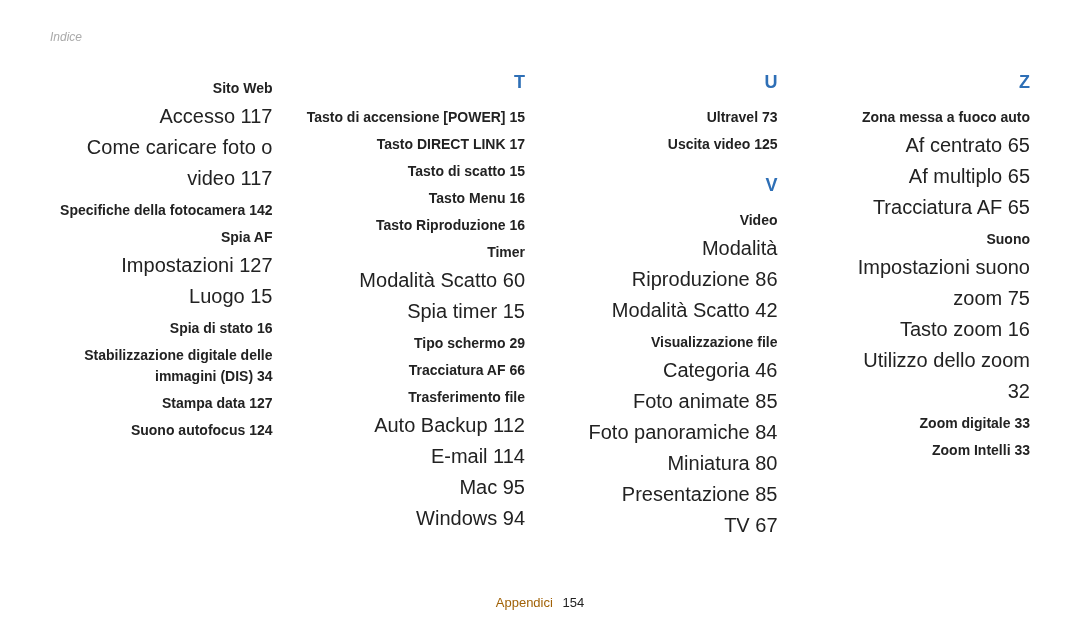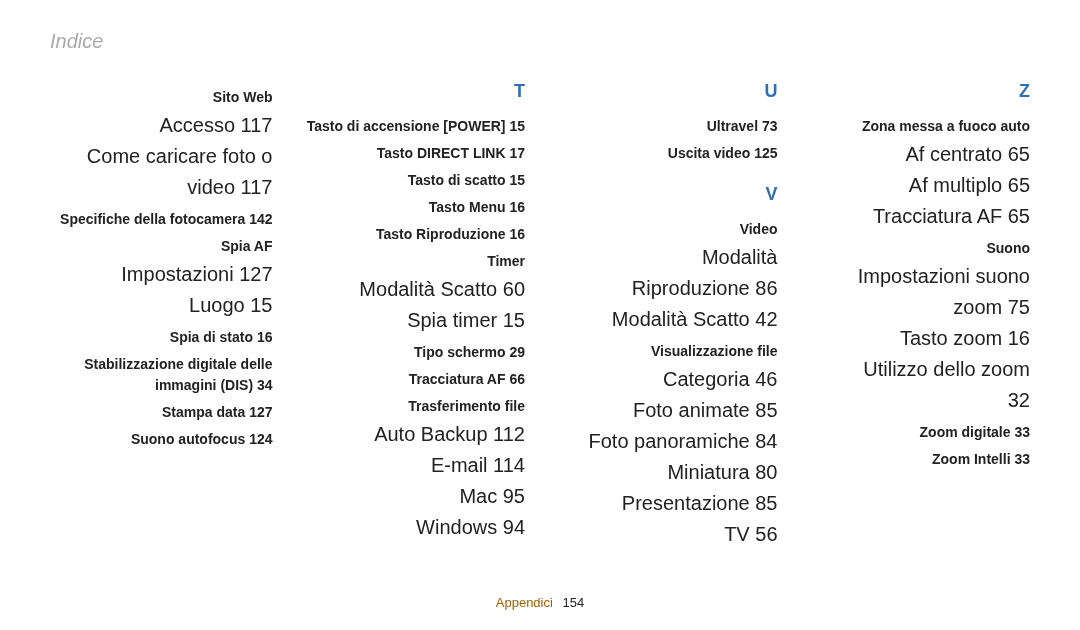--- a/index.html
+++ b/index.html
@@ -14,21 +14,21 @@
   .page {
     position: relative;
     width: 1080px;
     height: 630px;
     box-sizing: border-box;
     padding: 30px 50px 40px 50px;
   }
   .header {
     color: #aaa;
     font-style: italic;
-    font-size: 20px;
+    font-size: 12px;
     margin-bottom: 28px;
   }
   .columns {
     display: flex;
     gap: 30px;
     text-align: right;
   }
   .col {
     flex: 1 1 0;
     min-width: 0;
@@ -118,21 +118,21 @@
       <div class="letter spaced">V</div>
       <div class="bold-line">Video</div>
         <div class="sub">Modalità Riproduzione  86</div>
         <div class="sub">Modalità Scatto  42</div>
       <div class="bold-line">Visualizzazione file</div>
         <div class="sub">Categoria  46</div>
         <div class="sub">Foto animate  85</div>
         <div class="sub">Foto panoramiche  84</div>
         <div class="sub">Miniatura  80</div>
         <div class="sub">Presentazione  85</div>
-        <div class="sub">TV  56</div>
+        <div class="sub">TV  67</div>
     </div>
 
     <div class="col col4">
       <div class="letter">Z</div>
       <div class="bold-line">Zona messa a fuoco auto</div>
         <div class="sub">Af centrato  65</div>
         <div class="sub">Af multiplo  65</div>
         <div class="sub">Tracciatura AF  65</div>
       <div class="bold-line">Suono</div>
         <div class="sub">Impostazioni suono zoom  75</div>

